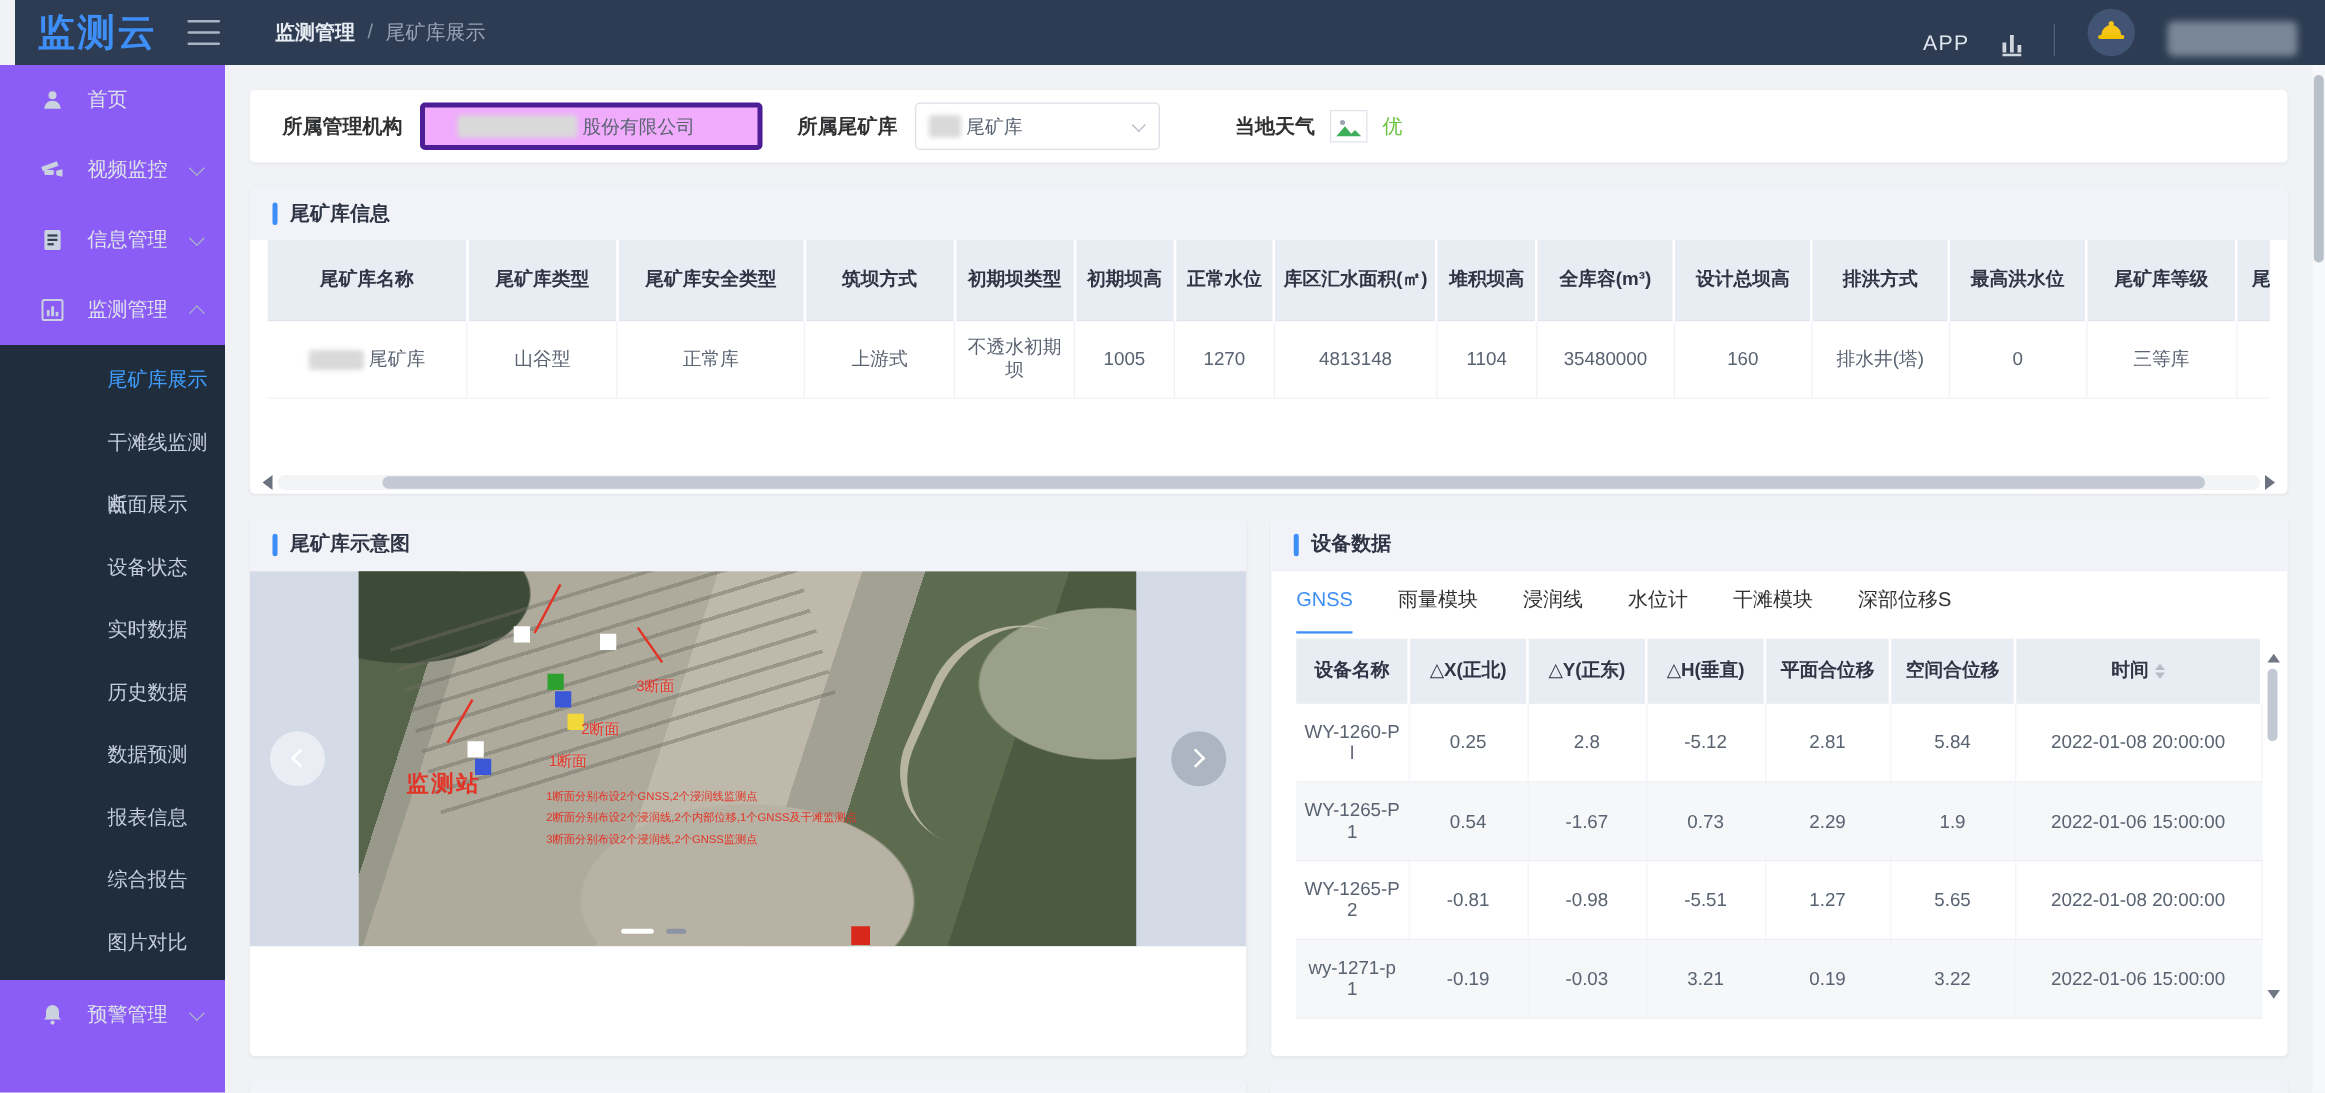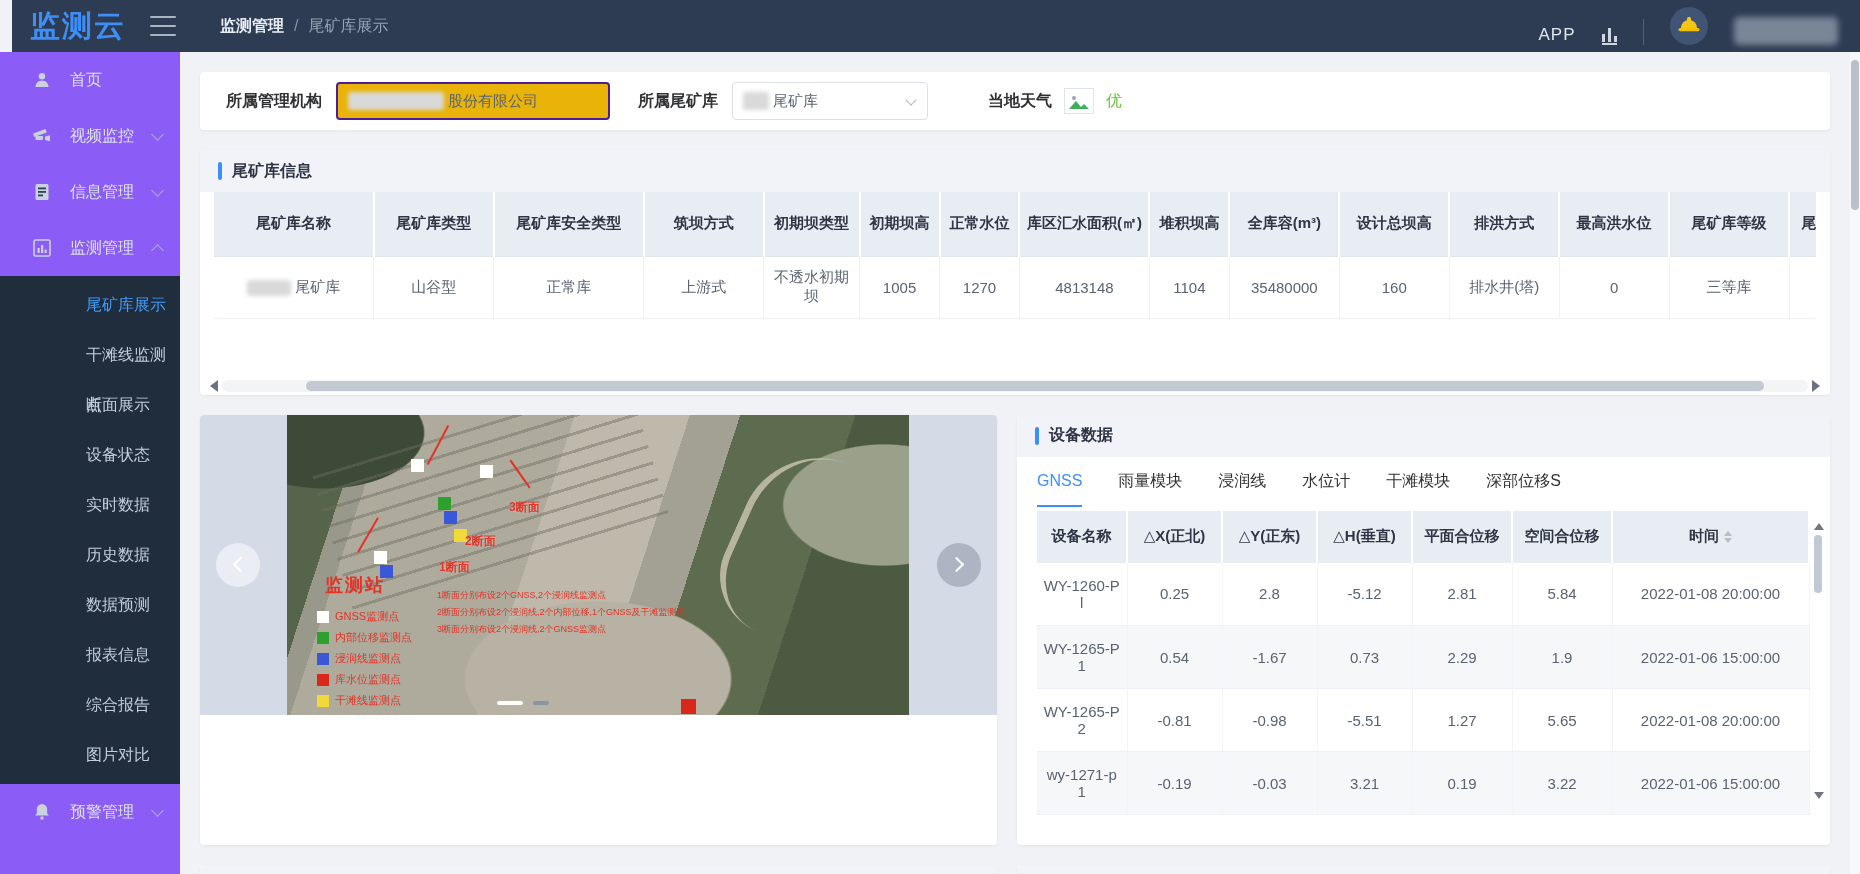--- a/index.html
+++ b/index.html
@@ -38,21 +38,21 @@
   
   .content{position:absolute;top:52px;left:180px;width:1670px;bottom:0;background:#f0f2f5;padding:20px 20px 0 20px;overflow:hidden}
   .card{background:#fff;border-radius:4px;box-shadow:0 1px 3px rgba(0,0,0,.06)}
   .card-title{display:flex;align-items:center;gap:10px;height:42px;padding:0 18px;background:#f1f3f8;border-radius:4px 4px 0 0}
   .title-bar{width:4px;height:18px;background:#3e8ef7;border-radius:2px}
   .card-title b{font-size:16px;color:#2f3545}
 
   
   .filter-card{height:58px;display:flex;align-items:center;padding:0 26px;gap:14px}
   .f-label{font-size:16px;font-weight:bold;color:#303133}
-  .f-input{width:274px;height:38px;border:2px solid #4c1d95;border-radius:4px;background:#eab308;display:flex;align-items:center;padding:0 10px;font-size:15px;color:#5a6372;overflow:hidden;white-space:nowrap}
+  .f-input{width:274px;height:38px;border:4px solid #4c1d95;border-radius:4px;background:#f0abfc;display:flex;align-items:center;padding:0 26px;font-size:15px;color:#5a6372;overflow:hidden;white-space:nowrap}
   .f-select{width:196px;height:38px;border:1px solid #dcdfe6;border-radius:4px;background:#fff;display:flex;align-items:center;padding:0 10px;font-size:15px;color:#5a6372;position:relative;margin-right:30px}
   .f-select .chev2{position:absolute;right:12px;width:8px;height:8px;border-right:1.6px solid #b3b9c4;border-bottom:1.6px solid #b3b9c4;transform:rotate(45deg);margin-top:-3px}
   .blur-blob{display:inline-block;height:18px;background:#d9d9d9;border-radius:3px;filter:blur(2px);margin-right:4px;vertical-align:middle}
   .weather-wrap{display:flex;align-items:center;gap:12px;margin-left:16px}
   .weather-icon{width:30px;height:26px;border:1px solid #dfe3ea;background:#fff;position:relative;overflow:hidden}
   .weather-icon svg{position:absolute;left:3px;top:5px}
   .weather-val{color:#67c23a;font-size:16px}
 
   
   .info-card{margin-top:20px}
@@ -84,21 +84,21 @@
   .terrace{position:absolute;left:40px;top:10px;width:330px;height:150px;transform:rotate(-17deg);
     background:repeating-linear-gradient(to bottom, rgba(110,108,98,.45) 0 3px, rgba(0,0,0,0) 3px 17px)}
   .road{position:absolute;right:26px;top:40px;width:150px;height:190px;border-left:7px solid #cfc8b4;border-radius:80px 0 0 60px;transform:rotate(24deg);opacity:.8}
   .mk{position:absolute;width:13px;height:13px}
   .mk.white{background:#fff}
   .mk.green{background:#2ea02e}
   .mk.blue{background:#3a57d8}
   .mk.red{background:#d8281c}
   .mk.yellow{background:#f2d838}
   .rline{position:absolute;width:2px;background:#e23326}
-  .sec-label{position:absolute;color:#e23326;font-size:12px;font-weight:bold;text-shadow:0 0 2px rgba(255,255,255,.4)}
+  .sec-label{position:absolute;color:#e23326;font-size:12px;font-weight:normal;text-shadow:0 0 2px rgba(255,255,255,.4)}
   .station{position:absolute;left:38px;top:158px;color:#e23326;font-size:18px;font-weight:bold;letter-spacing:2px}
   .legend{position:absolute;left:30px;top:194px;display:flex;flex-direction:column;gap:5px}
   .lg-row{display:flex;align-items:center;gap:6px;height:16px}
   .lg-sq{width:12px;height:12px;flex:0 0 auto}
   .lg-label{font-size:11px;color:#e23326;white-space:nowrap}
   .notes{position:absolute;left:150px;top:174px;display:flex;flex-direction:column;gap:4px}
   .note-line{font-size:9px;color:#e23326;white-space:nowrap}
   .pag{position:absolute;bottom:10px;left:210px;display:flex;gap:10px;align-items:center}
   .dash{height:4px;border-radius:2px;cursor:pointer}
   .dash.active{width:26px;background:#fff}
@@ -327,20 +327,24 @@
       <div class="hs-track">
           <div class="hs-thumb"></div>
         </div>
       <i class="hs-arrow right"></i>
     </div>
   </div>
 
   <div class="mid-row">
 
     <div class="card schematic-card">
+      <div class="card-title">
+        <span class="title-bar"></span>
+        <b>尾矿库示意图</b>
+      </div>
       <div class="carousel">
         <div class="sat">
           <div class="terrace"></div>
           <div class="road"></div>
 
           <div class="rline" style="left:150px;top:8px;height:44px;transform:rotate(28deg)"></div>
           <div class="rline" style="left:80px;top:100px;height:40px;transform:rotate(30deg)"></div>
           <div class="rline" style="left:232px;top:42px;height:34px;transform:rotate(-35deg)"></div>
 
           <div class="mk white" style="left:124px;top:44px"></div>
@@ -350,42 +354,20 @@
           <div class="mk yellow" style="left:167px;top:114px"></div>
           <div class="mk white" style="left:87px;top:136px"></div>
           <div class="mk blue" style="left:93px;top:150px"></div>
           <div class="mk red" style="left:394px;top:284px;width:15px;height:15px"></div>
 
           <span class="sec-label" style="left:222px;top:84px">3断面</span>
           <span class="sec-label" style="left:178px;top:118px">2断面</span>
           <span class="sec-label" style="left:152px;top:144px">1断面</span>
           <span class="station">监测站</span>
 
-          <div class="legend">
-            <div class="lg-row">
-                <span class="lg-sq" style="background:#fff"></span>
-                <span class="lg-label">GNSS监测点</span>
-              </div>
-            <div class="lg-row">
-                <span class="lg-sq" style="background:#2ea02e"></span>
-                <span class="lg-label">内部位移监测点</span>
-              </div>
-            <div class="lg-row">
-                <span class="lg-sq" style="background:#3a57d8"></span>
-                <span class="lg-label">浸润线监测点</span>
-              </div>
-            <div class="lg-row">
-                <span class="lg-sq" style="background:#d8281c"></span>
-                <span class="lg-label">库水位监测点</span>
-              </div>
-            <div class="lg-row">
-                <span class="lg-sq" style="background:#f2d838"></span>
-                <span class="lg-label">干滩线监测点</span>
-              </div>
-          </div>
 
           <div class="notes">
             <span class="note-line">1断面分别布设2个GNSS,2个浸润线监测点</span>
             <span class="note-line">2断面分别布设2个浸润线,2个内部位移,1个GNSS及干滩监测点</span>
             <span class="note-line">3断面分别布设2个浸润线,2个GNSS监测点</span>
           </div>
 
           <div class="pag">
             <span class="dash active"></span>
             <span class="dash idle"></span>

